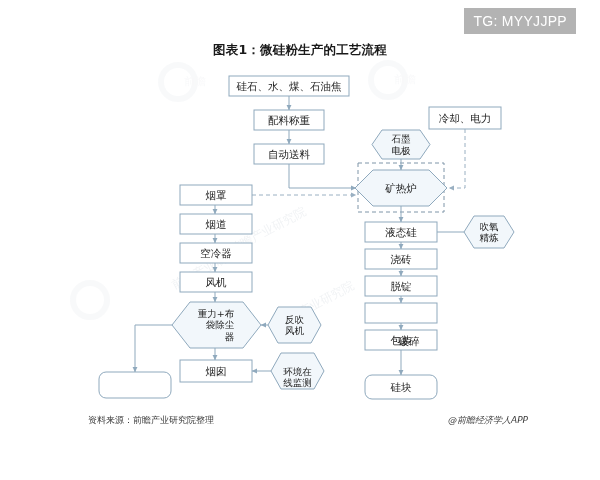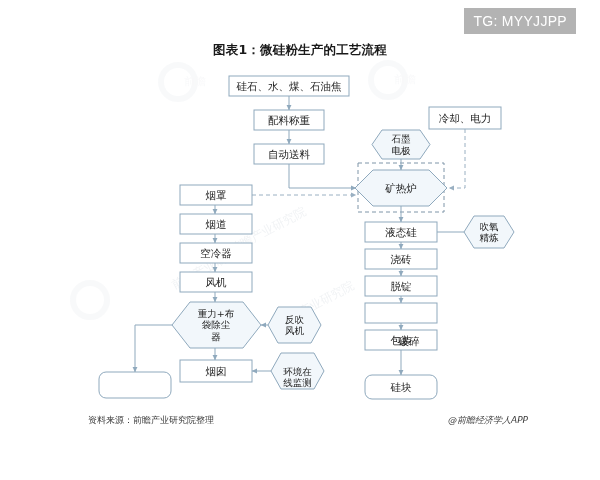--- a/index.html
+++ b/index.html
@@ -41,21 +41,21 @@
     width: 600px;
     height: 480px;
   }
 
   
   .node-label {
     position: absolute;
     display: flex;
     align-items: center;
     justify-content: center;
-    text-align: center;
+    text-align: right;
     color: #1c1c1c;
     font-size: 10.5px;
     line-height: 12.5px;
     pointer-events: none;
     white-space: pre-line;
     border-radius: 10px;
   }
   .node-label.sm { font-size: 9.5px; line-height: 11.5px; }
 
   

